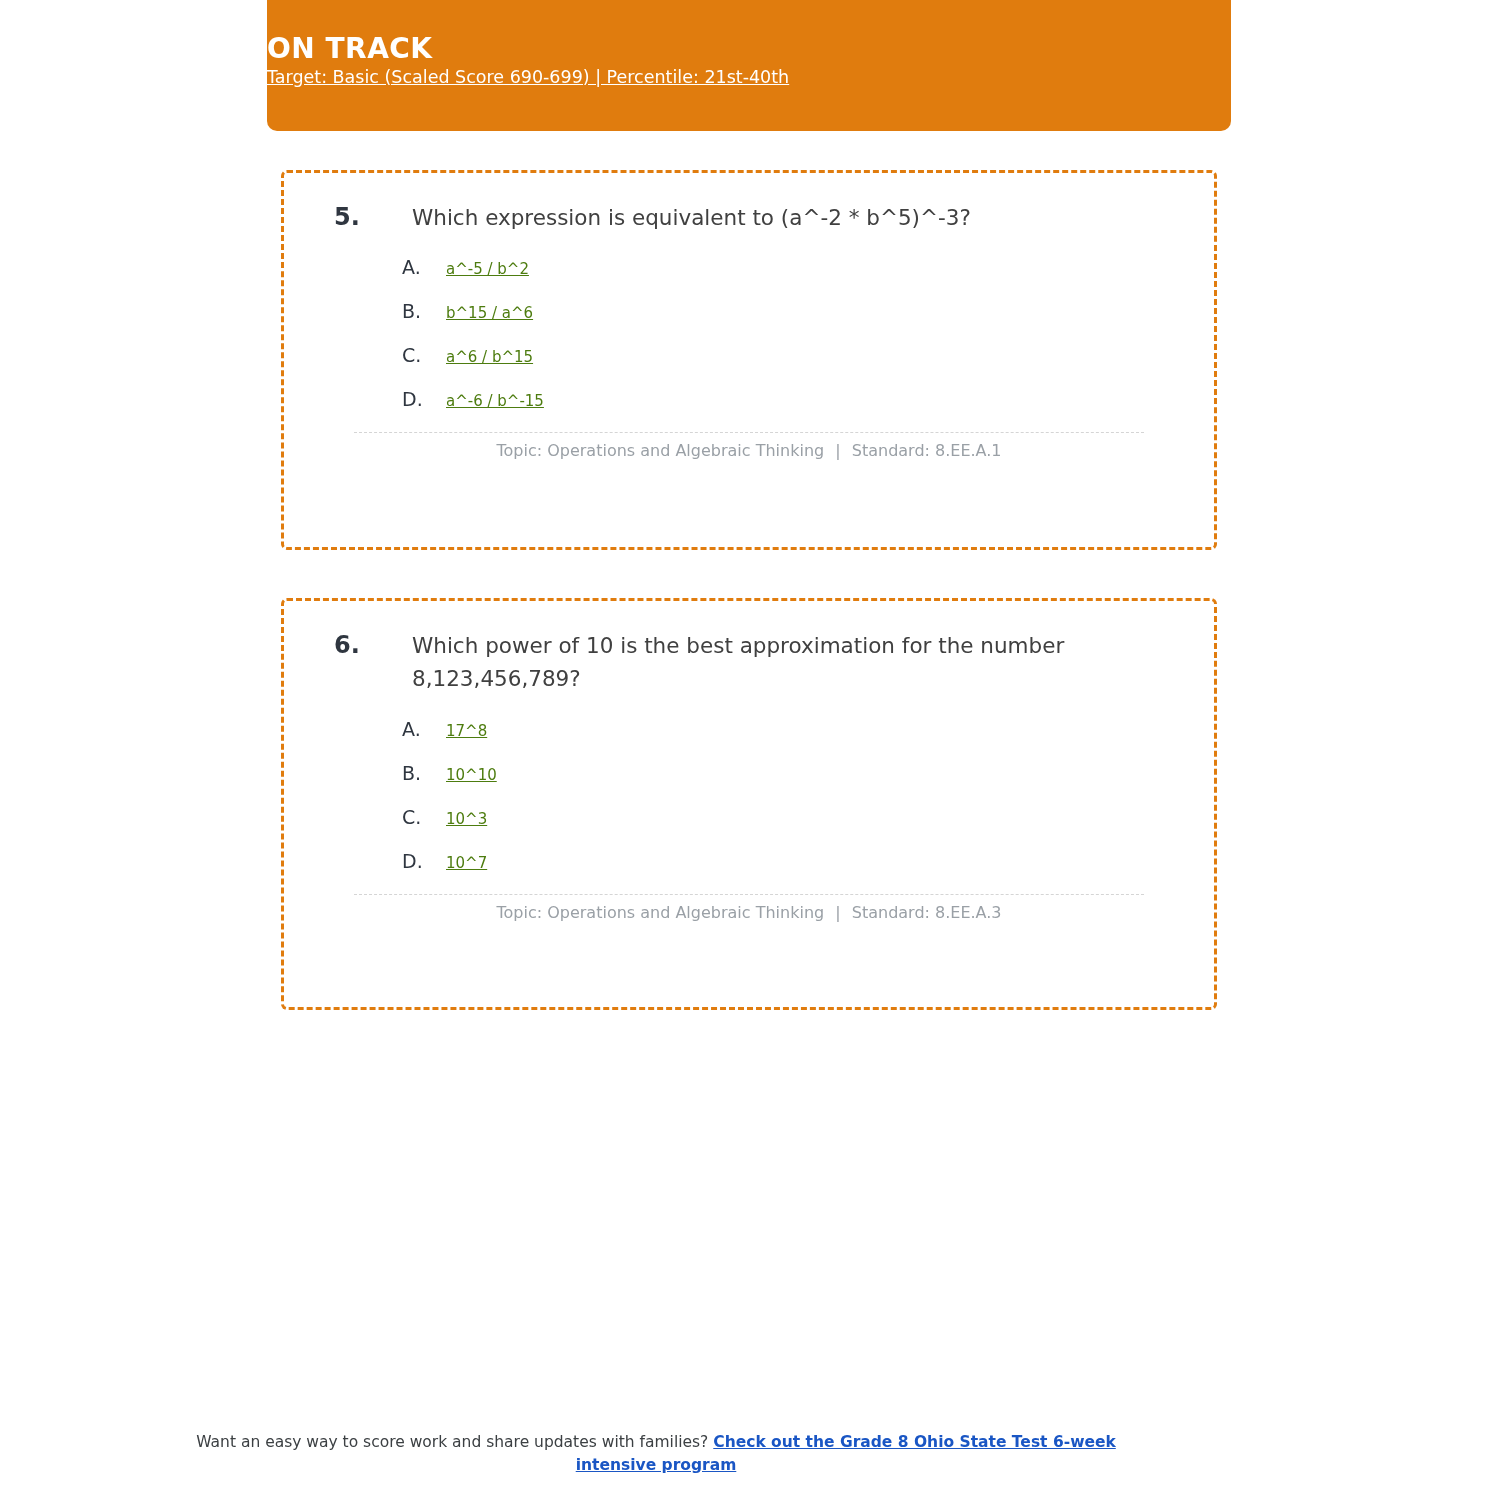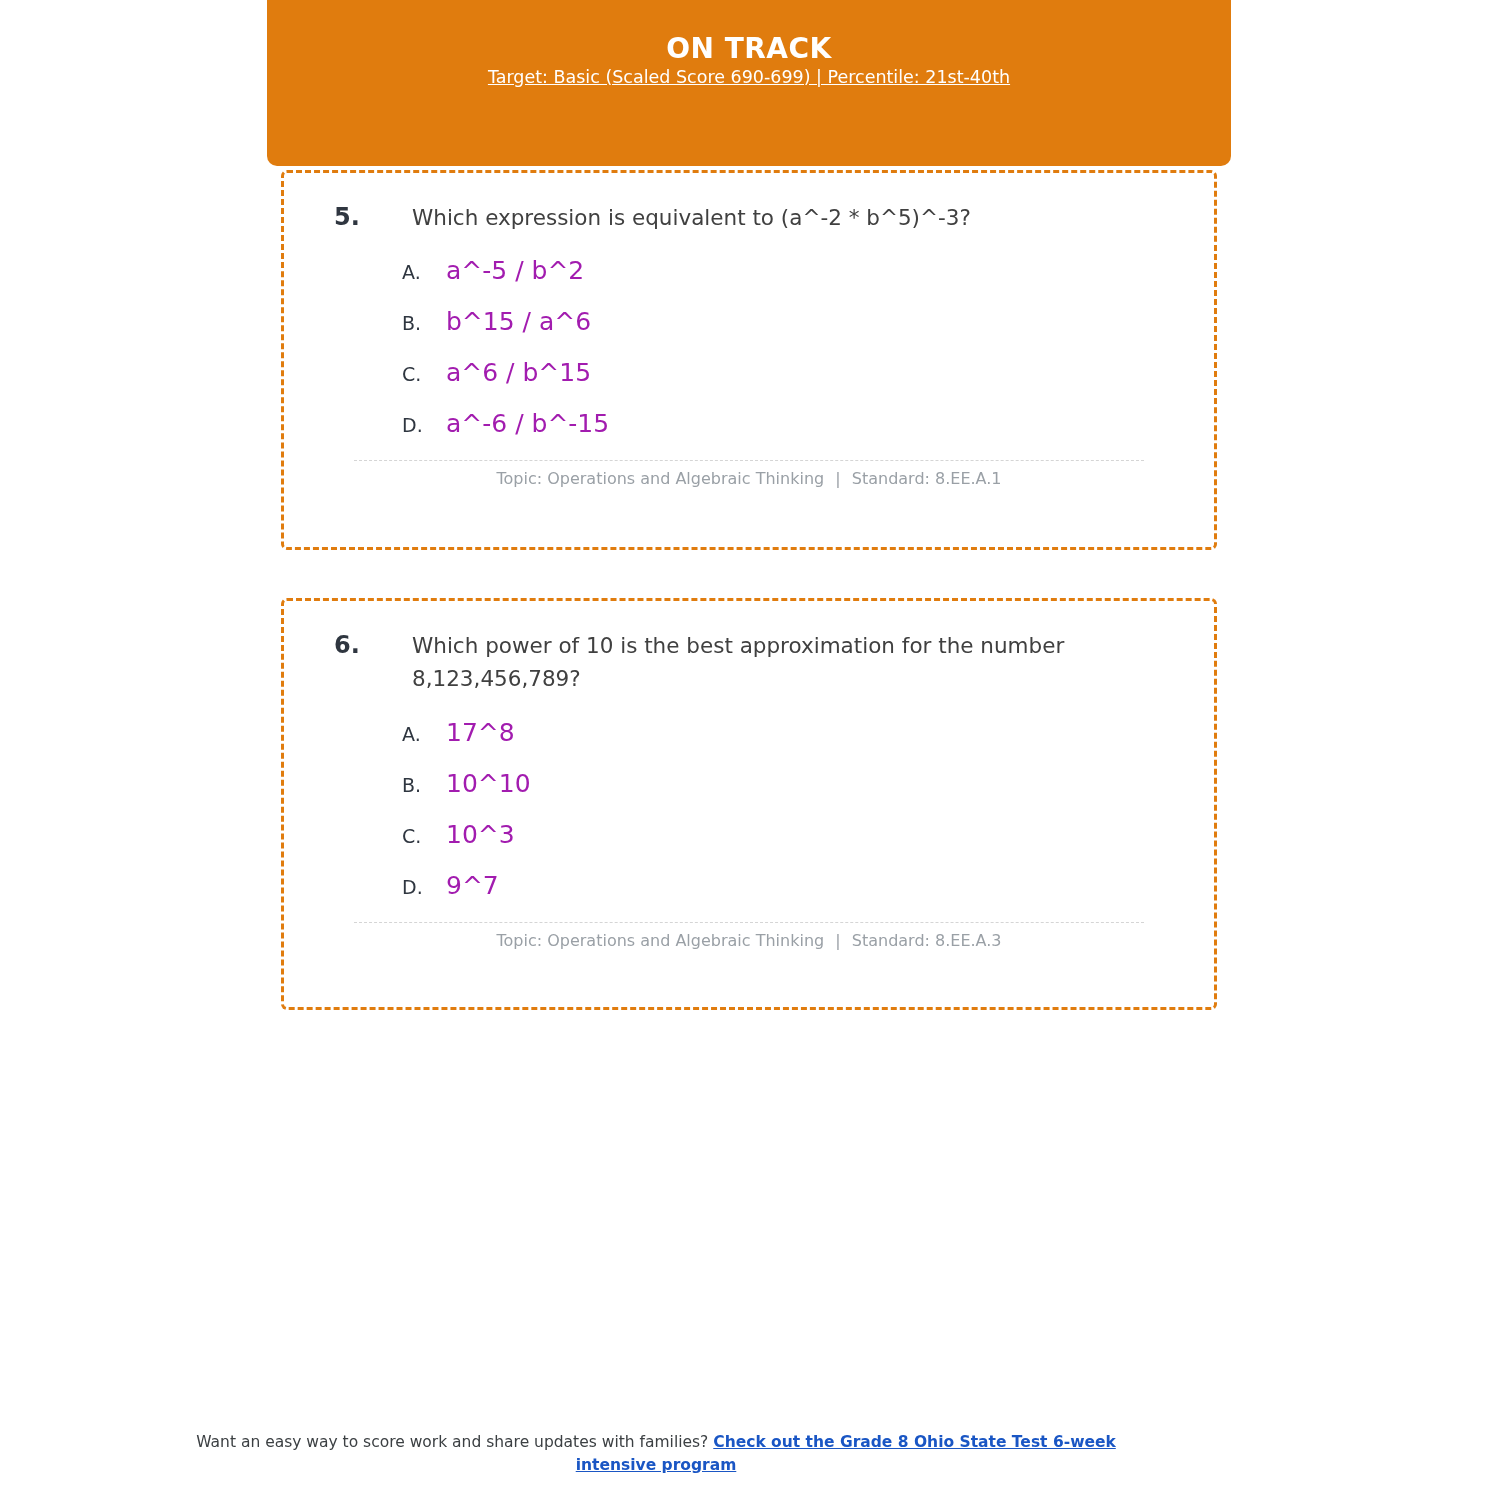--- a/index.html
+++ b/index.html
@@ -21,25 +21,24 @@
     position: relative;
     box-sizing: border-box;
   }
 
   
   .banner {
     position: absolute;
     left: 267px;
     top: 0;
     width: 964px;
-    height: 166px;
+    height: 131px;
     background: #e07c0e;
     border-radius: 0 0 10px 10px;
     box-sizing: border-box;
-    text-align: center;
     color: #ffffff;
     padding-top: 32px;
   }
   .banner-title {
     font-size: 28px;
     font-weight: bold;
     letter-spacing: 0.5px;
     line-height: 1.2;
   }
   .banner-sub {
@@ -94,23 +93,24 @@
     align-items: baseline;
     margin-bottom: 22px;
   }
   .choice-letter {
     font-size: 19px;
     color: #2f3640;
     width: 44px;
     flex: 0 0 44px;
   }
   .choice-text {
-    font-size: 25px;
-    color: #a21caf;
+    font-size: 15px;
+    color: #4d7c0f;
     font-family: "DejaVu Sans", "Liberation Sans", sans-serif;
+    text-decoration: underline;
   }
 
   .meta-divider {
     margin: 14px 34px 0 34px;
     border-top: 1px dashed #d5d5d5;
   }
   .meta {
     margin-top: 8px;
     text-align: center;
     font-size: 16px;
@@ -190,21 +190,21 @@
       <div class="choice">
         <span class="choice-letter">B.</span>
         <span class="choice-text">10^10</span>
       </div>
       <div class="choice">
         <span class="choice-letter">C.</span>
         <span class="choice-text">10^3</span>
       </div>
       <div class="choice">
         <span class="choice-letter">D.</span>
-        <span class="choice-text">9^7</span>
+        <span class="choice-text">10^7</span>
       </div>
     </div>
     <div class="meta-divider"></div>
     <div class="meta">
       <span>Topic: Operations and Algebraic Thinking</span>
       <span class="sep">|</span>
       <span>Standard: 8.EE.A.3</span>
     </div>
   </div>
 

